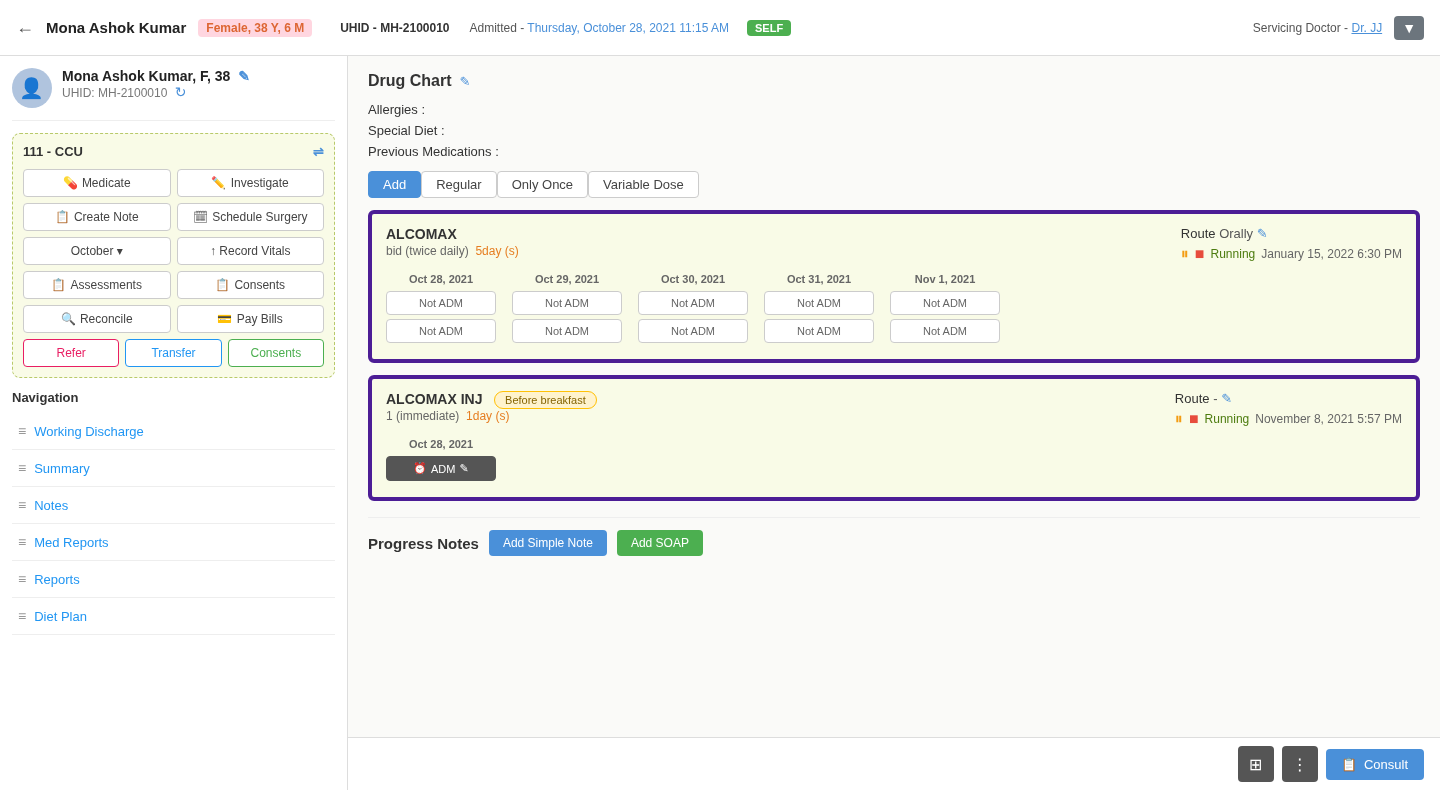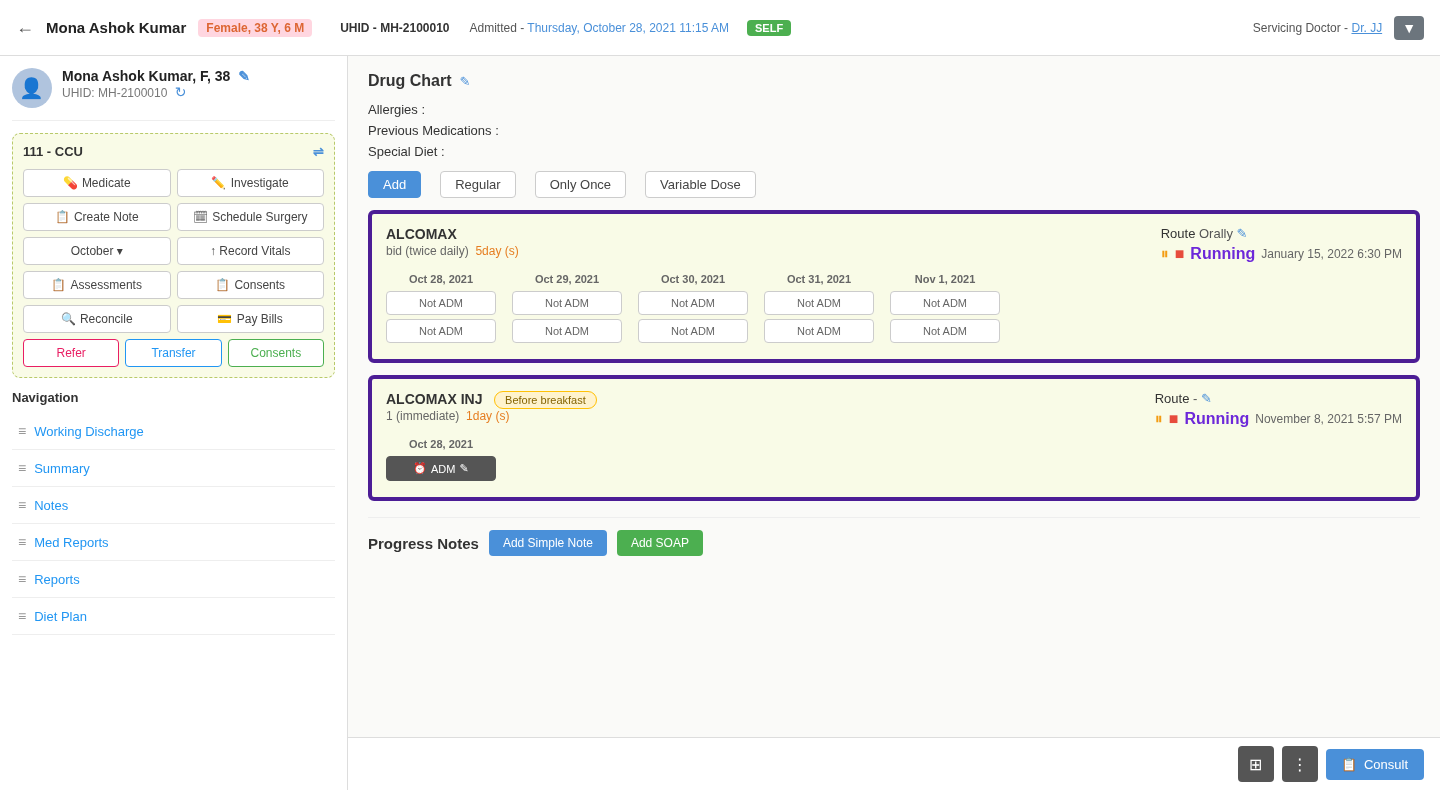--- a/index.html
+++ b/index.html
@@ -155,21 +155,21 @@
       gap: 8px;
       margin-bottom: 12px;
     }
     .drug-chart-title { font-size: 16px; font-weight: bold; color: #333; }
     .info-row { margin-bottom: 6px; font-size: 13px; color: #333; }
     .info-label { font-weight: 500; }
 
     
     .med-tabs {
       display: flex;
-      gap: 19px;
+      gap: 0;
       margin: 12px 0;
     }
     .med-tab {
       border: 1px solid #ccc;
       background: #fff;
       border-radius: 4px;
       padding: 5px 14px;
       cursor: pointer;
       font-size: 13px;
       color: #444;
@@ -204,21 +204,21 @@
       font-size: 11px;
       margin-left: 8px;
     }
     .drug-dosage { font-size: 12px; color: #666; margin-top: 2px; }
     .drug-dosage .highlight { color: #e67e22; font-weight: 500; }
     .route-info { font-size: 13px; color: #333; }
     .route-info span { color: #555; }
     .running-status { display: flex; align-items: center; gap: 6px; margin-top: 4px; }
     .pause-icon { color: #f39c12; font-size: 16px; cursor: pointer; }
     .stop-icon { color: #e74c3c; font-size: 16px; cursor: pointer; }
-    .running-text { color: #6d28d9; font-weight: bold; font-size: 16px; }
+    .running-text { color: #4d7c0f; font-weight: normal; font-size: 12px; }
     .running-date { color: #666; font-size: 12px; }
 
     
     .admin-grid {
       display: flex;
       gap: 16px;
       margin-top: 10px;
       flex-wrap: nowrap;
       overflow-x: auto;
     }
@@ -435,24 +435,24 @@
 
     <div class="drug-chart-header">
       <span class="drug-chart-title">Drug Chart</span>
       <span style="color:#4a90d9;cursor:pointer;">✎</span>
     </div>
 
     <div class="info-row">
       <span class="info-label">Allergies :</span>
     </div>
     <div class="info-row">
+      <span class="info-label">Special Diet :</span>
+    </div>
+    <div class="info-row">
       <span class="info-label">Previous Medications :</span>
-    </div>
-    <div class="info-row">
-      <span class="info-label">Special Diet :</span>
     </div>
 
     <div class="med-tabs">
       <button class="med-tab active">Add</button>
       <button class="med-tab">Regular</button>
       <button class="med-tab">Only Once</button>
       <button class="med-tab">Variable Dose</button>
     </div>
 
     <div class="drug-card">

